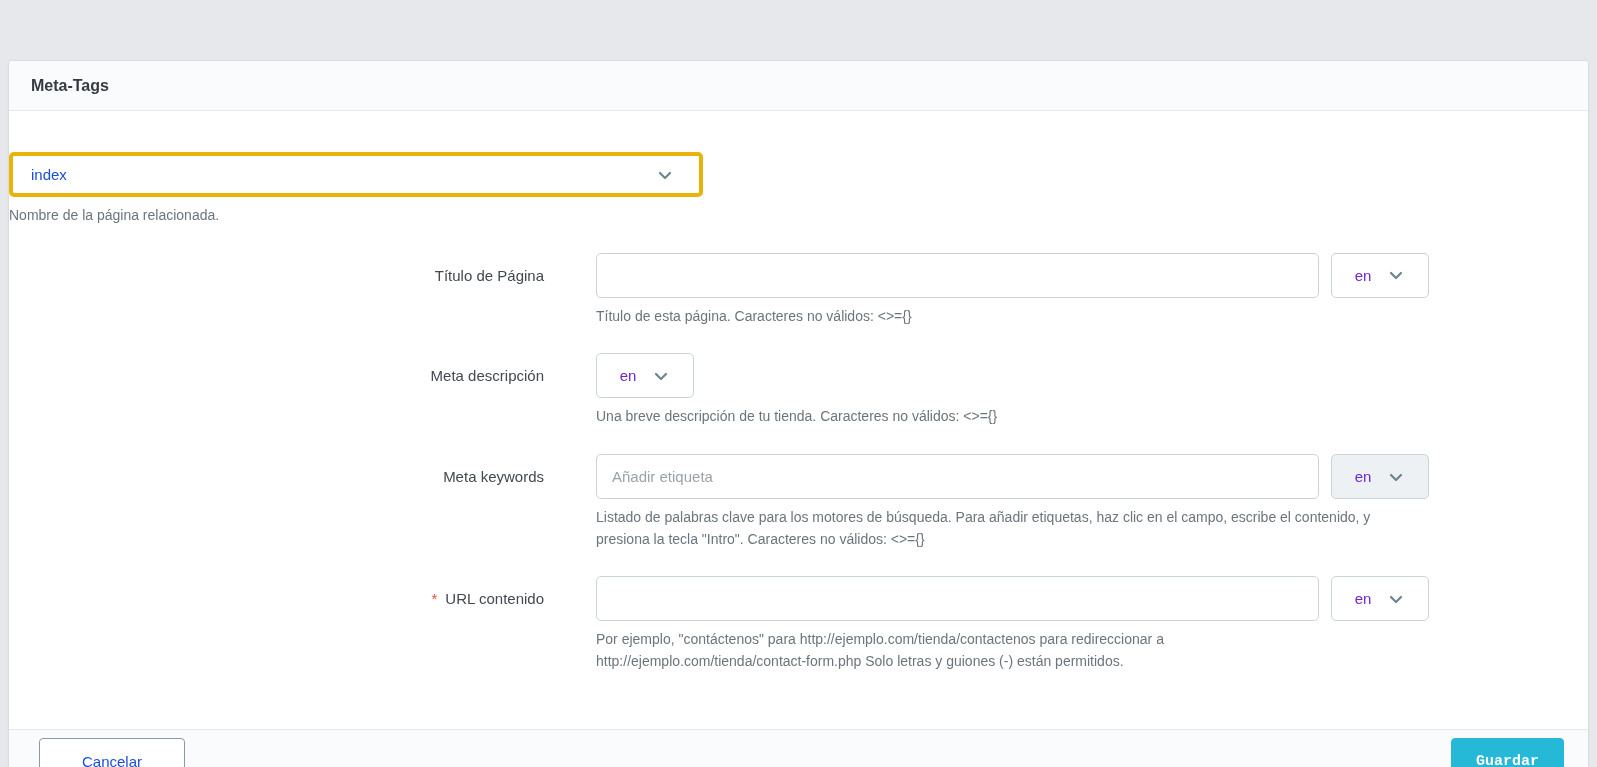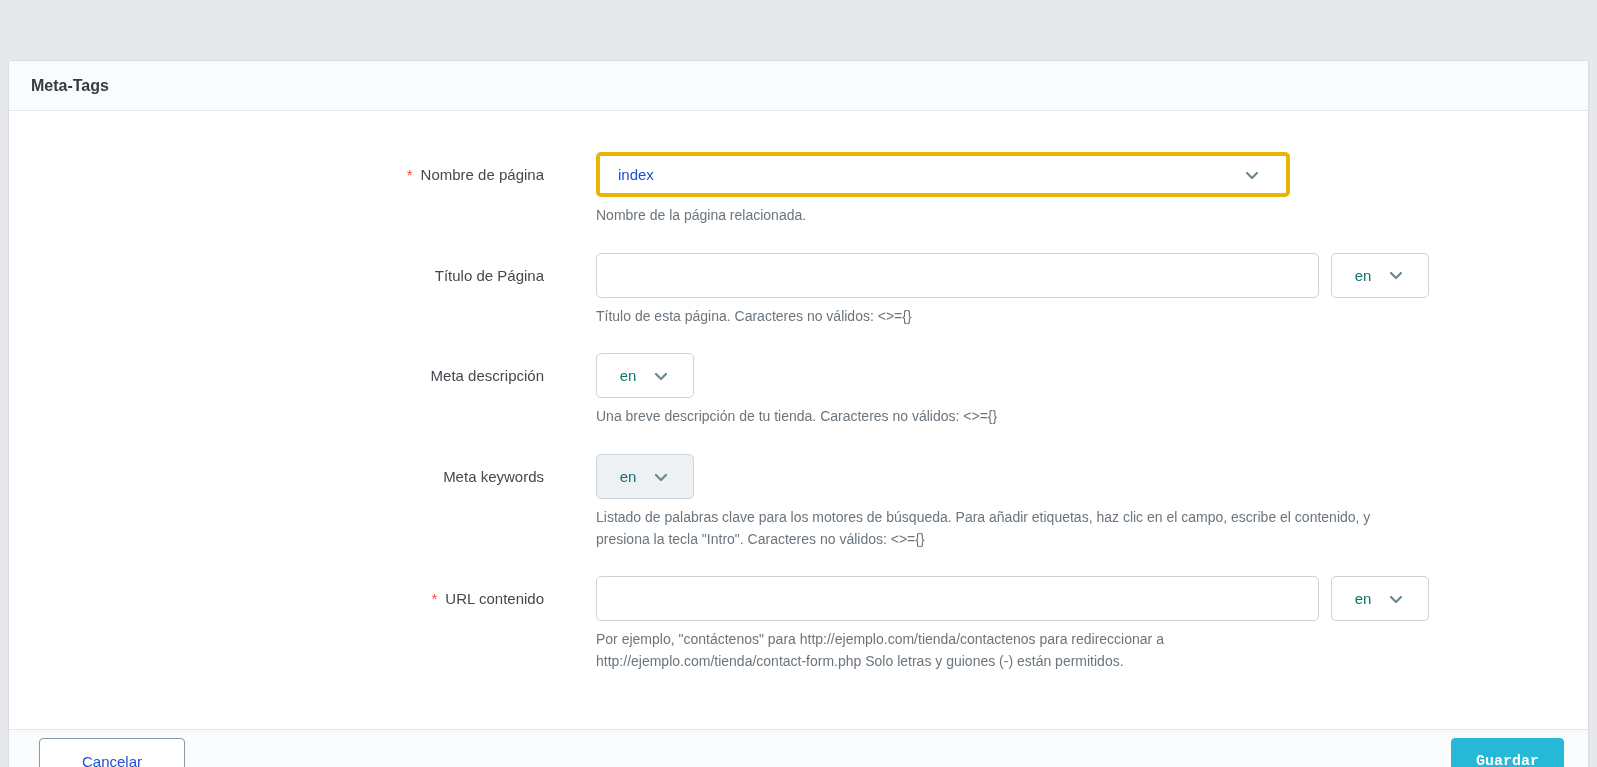--- a/index.html
+++ b/index.html
@@ -98,21 +98,21 @@
     width: 98px;
     height: 45px;
     border: 1px solid #cbd4da;
     border-radius: 5px;
     background: #ffffff;
     display: flex;
     align-items: center;
     justify-content: center;
     gap: 16px;
     font-size: 15px;
-    color: #0f766e;
+    color: #6d28d9;
     cursor: pointer;
   }
   .lang-btn.muted { background: #eef1f3; }
   .chevron { display: inline-flex; flex: none; }
   .help-text {
     margin-top: 8px;
     max-width: 780px;
     font-size: 14px;
     line-height: 1.55;
     color: #6b757d;
@@ -155,23 +155,20 @@
 <div class="page">
   <div class="panel">
 
     <div class="panel-header">
       <span class="panel-title">Meta-Tags</span>
     </div>
 
     <div class="panel-body">
 
       <div class="form-group">
-        <div class="label-col">
-          <span class="required-mark">*</span><span>Nombre de página</span>
-        </div>
         <div class="control-col">
           <div class="select-box">
             <span>index</span>
             <span class="chevron">
               <svg width="20" height="20" viewBox="0 0 20 20">
                   <polyline points="5,8 10,13 15,8" fill="none" stroke="#6c868e" stroke-width="2.2" stroke-linecap="round" stroke-linejoin="round"></polyline>
                 </svg>
             </span>
           </div>
           <div class="help-text">Nombre de la página relacionada.</div>
@@ -210,20 +207,21 @@
             </div>
           </div>
           <div class="help-text">Una breve descripción de tu tienda. Caracteres no válidos: &lt;&gt;={}</div>
         </div>
       </div>
 
       <div class="form-group">
         <div class="label-col">Meta keywords</div>
         <div class="control-col">
           <div class="input-row">
+            <input type="text" class="text-input" placeholder="Añadir etiqueta" style="">
             <div class="lang-btn muted">
               <span>en</span>
               <span class="chevron">
                 <svg width="18" height="18" viewBox="0 0 18 18">
                     <polyline points="4,7 9,12 14,7" fill="none" stroke="#6c868e" stroke-width="2.2" stroke-linecap="round" stroke-linejoin="round"></polyline>
                   </svg>
               </span>
             </div>
           </div>
           <div class="help-text">Listado de palabras clave para los motores de búsqueda. Para añadir etiquetas, haz clic en el campo, escribe el contenido, y presiona la tecla "Intro". Caracteres no válidos: &lt;&gt;={}</div>

